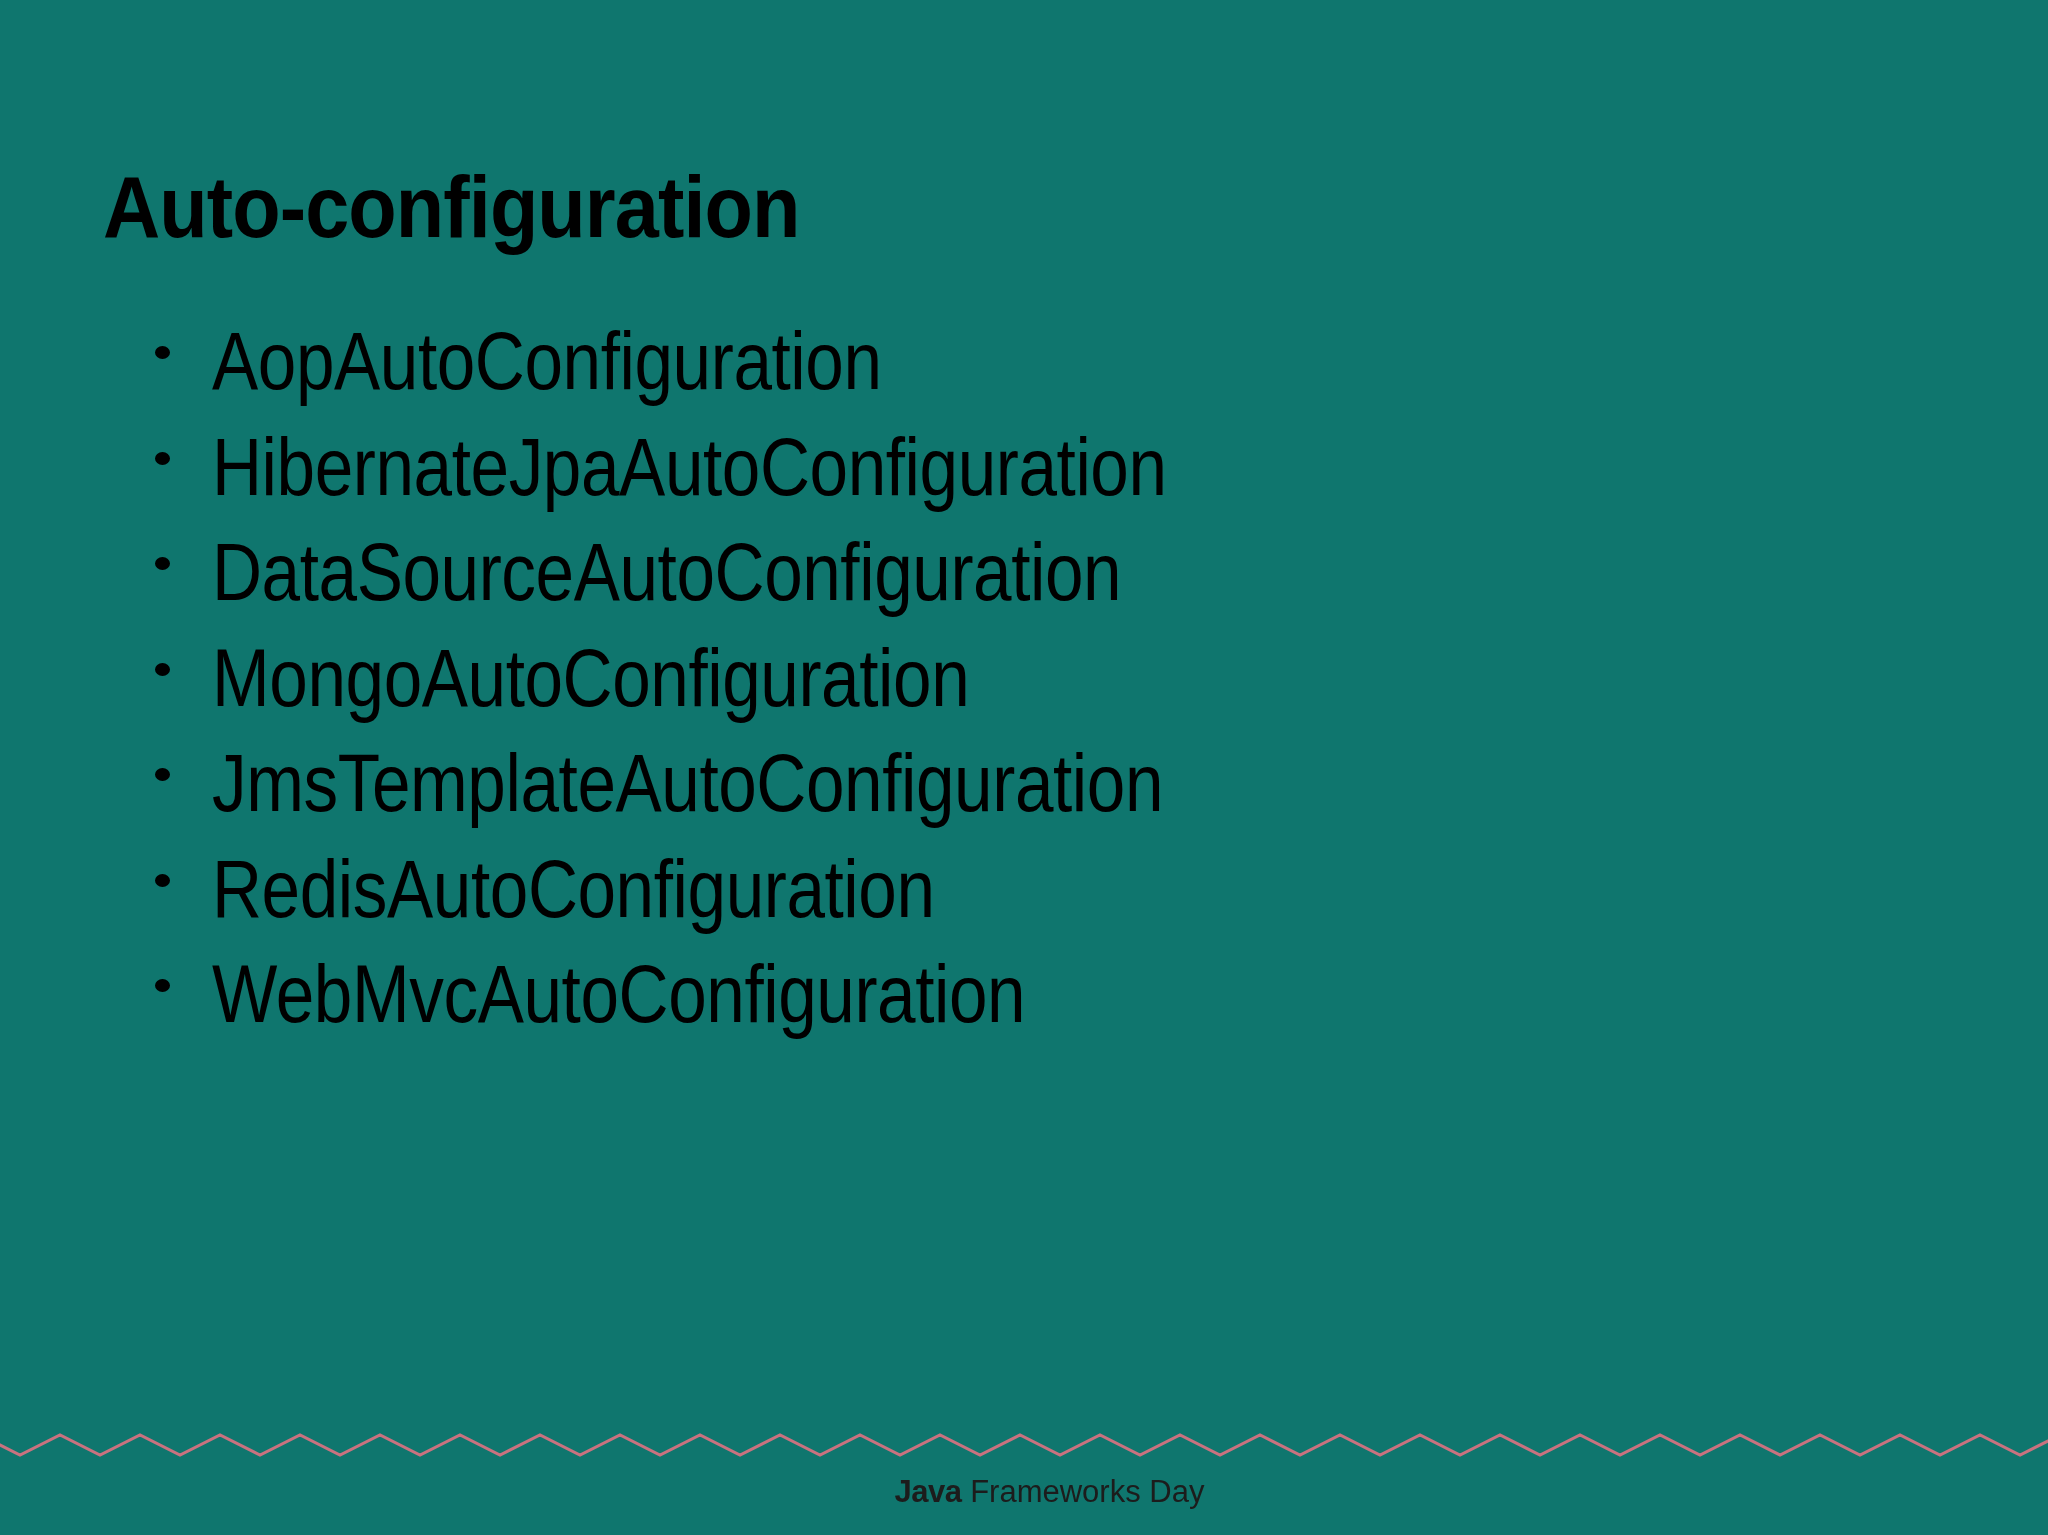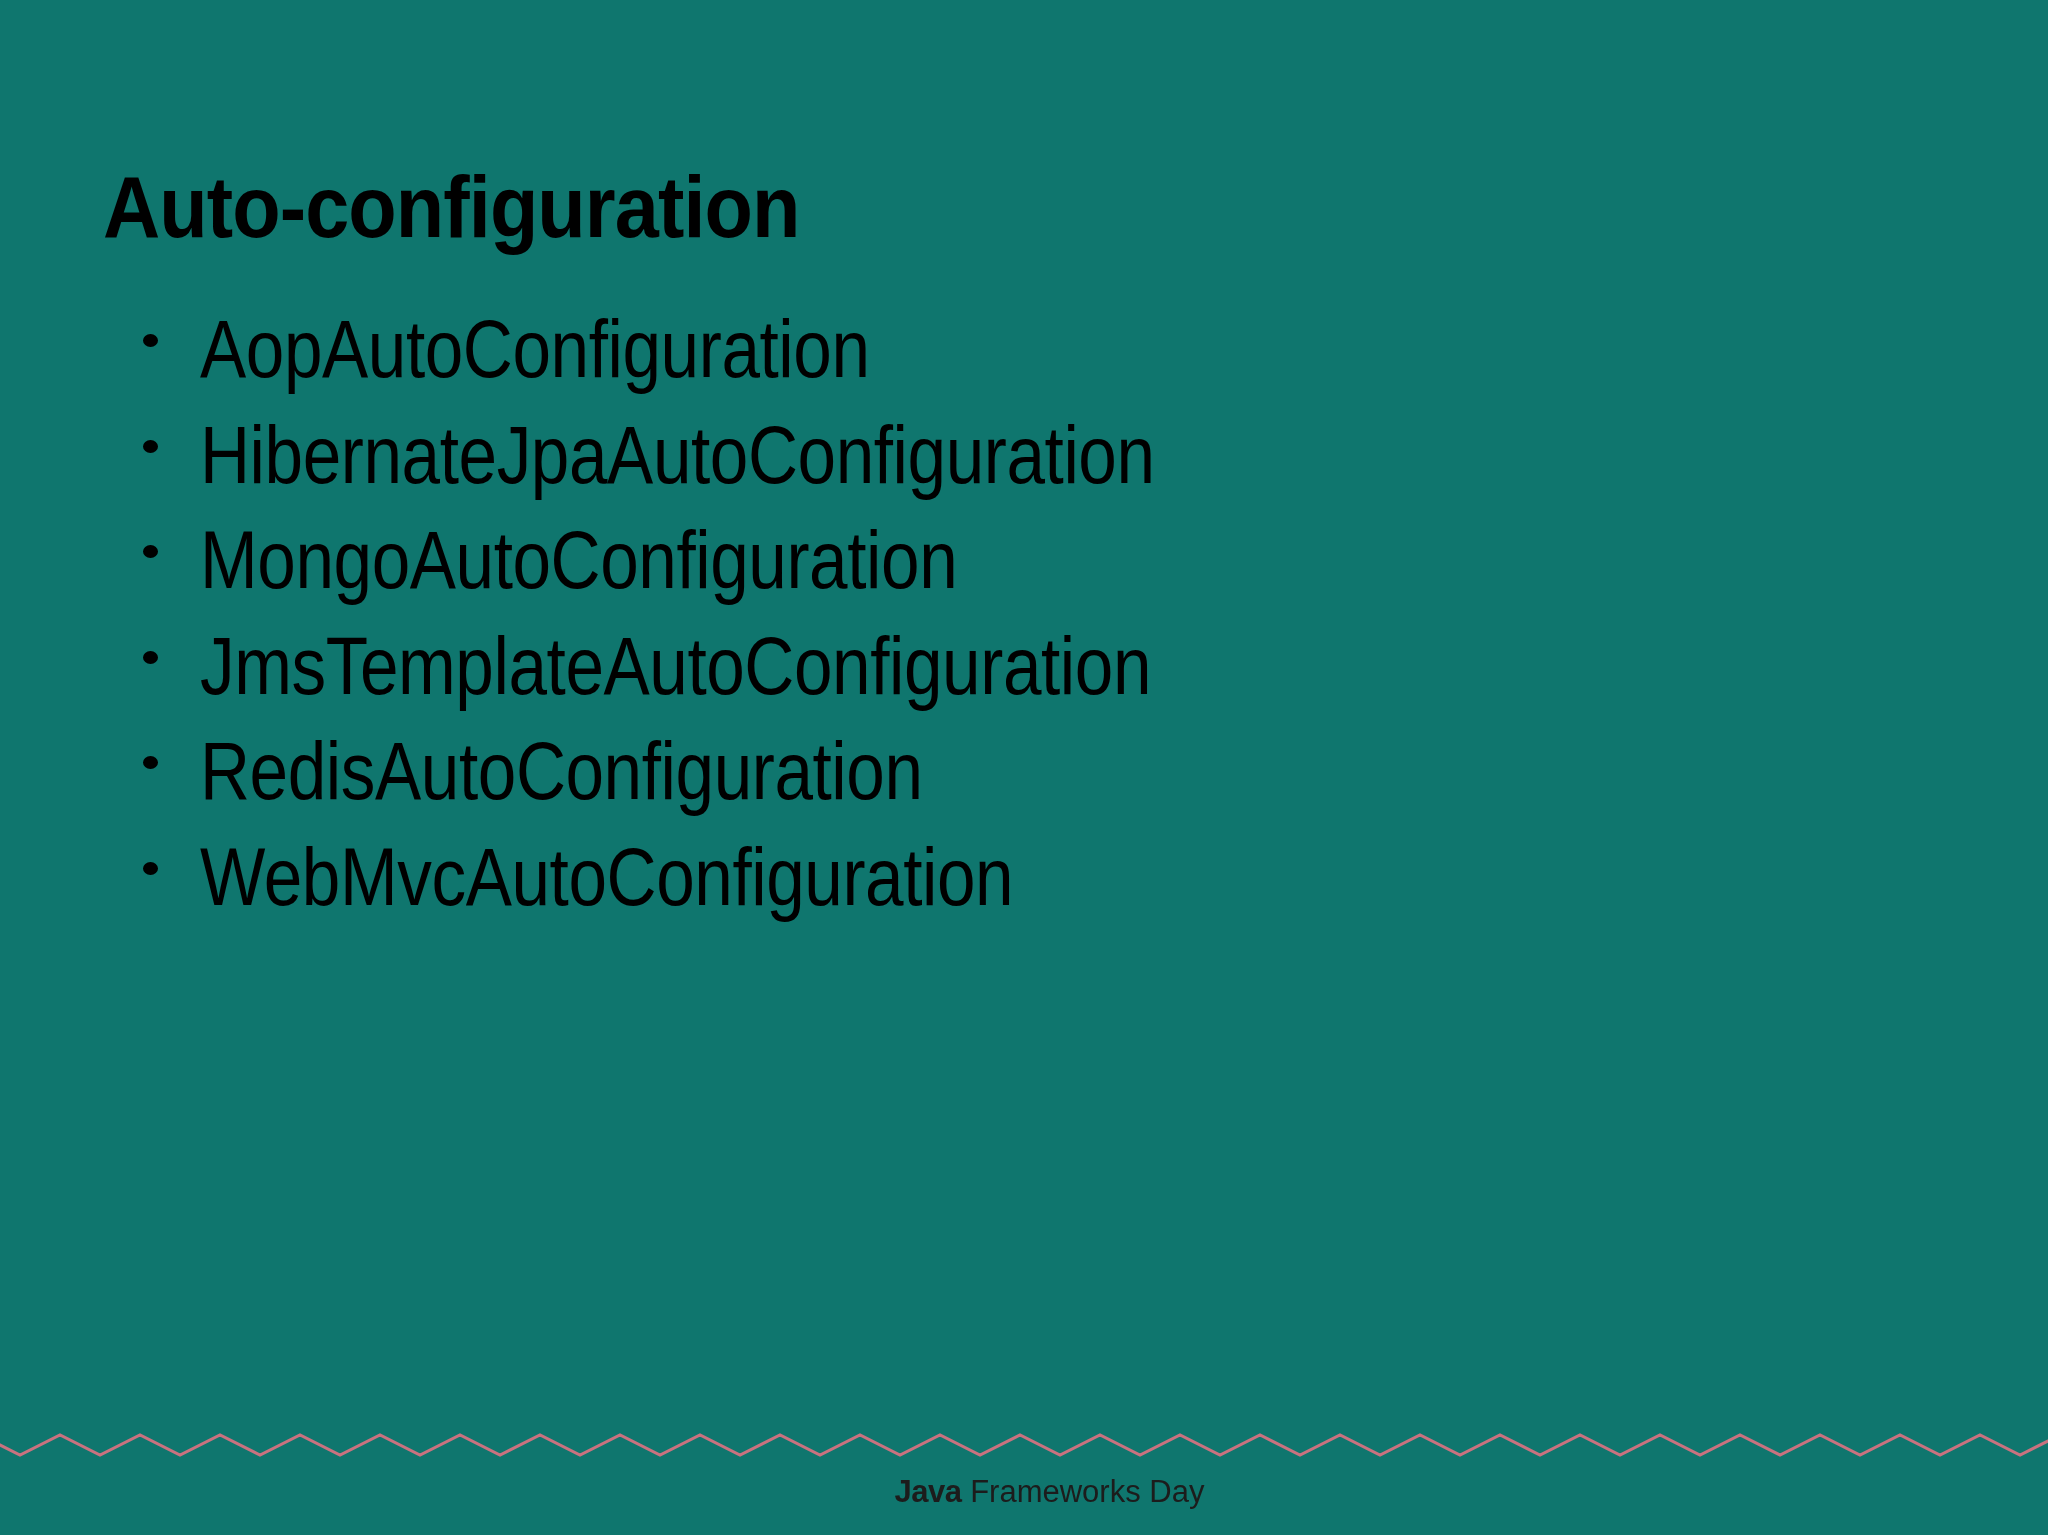--- a/index.html
+++ b/index.html
@@ -32,21 +32,21 @@
     transform: scaleX(0.90);
     transform-origin: left top;
     white-space: nowrap;
   }
 
   
   .bullet-list {
     position: absolute;
     left: 126px;
     top: 292px;
-    margin: 4px;
+    margin: 16px;
     padding: 0;
     list-style: none;
     width: 1800px;
   }
   .bullet-item {
     position: relative;
     height: 105.5px;
     padding-left: 70px;
     display: block;
     white-space: nowrap;
@@ -122,20 +122,24 @@
     <li class="bullet-item">
       <span class="bullet-marker"></span>
       <span class="bullet-text">AopAutoConfiguration</span>
     </li>
     <li class="bullet-item">
       <span class="bullet-marker"></span>
       <span class="bullet-text">HibernateJpaAutoConfiguration</span>
     </li>
     <li class="bullet-item">
       <span class="bullet-marker"></span>
+      <span class="bullet-text">DataSourceAutoConfiguration</span>
+    </li>
+    <li class="bullet-item">
+      <span class="bullet-marker"></span>
       <span class="bullet-text">MongoAutoConfiguration</span>
     </li>
     <li class="bullet-item">
       <span class="bullet-marker"></span>
       <span class="bullet-text">JmsTemplateAutoConfiguration</span>
     </li>
     <li class="bullet-item">
       <span class="bullet-marker"></span>
       <span class="bullet-text">RedisAutoConfiguration</span>
     </li>

